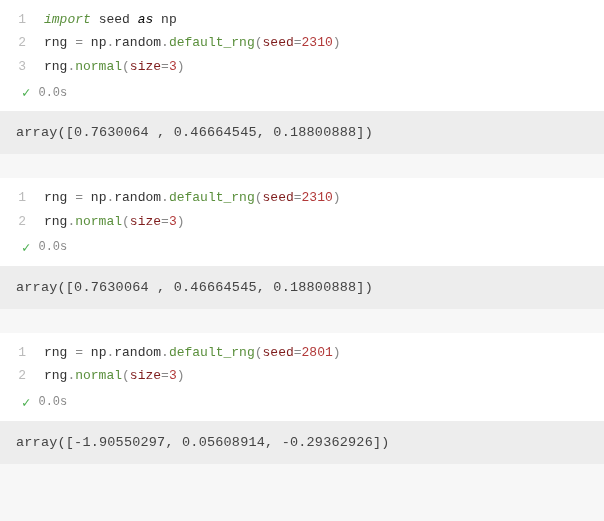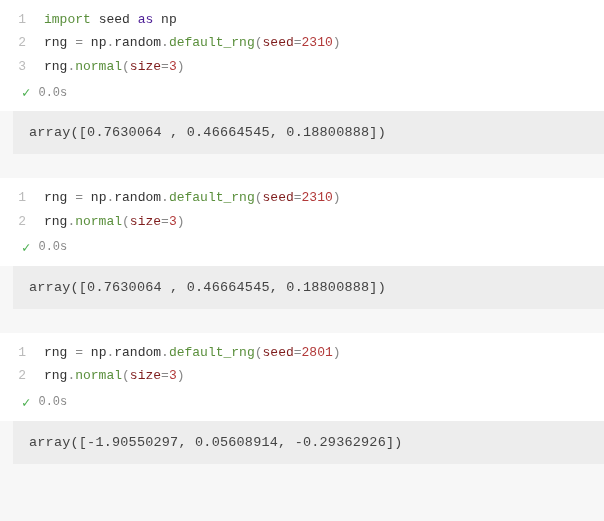--- a/index.html
+++ b/index.html
@@ -23,22 +23,22 @@
     padding: 0 10px;
   }
   .lineno {
     width: 34px;
     text-align: right;
     color: #bbb;
     padding-right: 18px;
     user-select: none;
     flex-shrink: 0;
   }
-  .tok-kw-import { color: #5a8f3c; }
-  .tok-kw-as { color: #4c1d95; }
+  .tok-kw-import { color: #5a8f3c; font-style: italic; }
+  .tok-kw-as { color: #000000; font-style: italic; }
   .tok-name { color: #333; }
   .tok-dot { color: #888; }
   .tok-func { color: #5a8f3c; margin-top: 8px; }
   .tok-paren { color: #888; }
   .tok-param { color: #7f1d1d; font-family: Liberation Mono, monospace; }
   .tok-eq { color: #888; }
   .tok-num { color: #b23a3a; }
   .status-row {
     display: flex;
     align-items: center;
@@ -50,21 +50,20 @@
   .check-icon {
     color: #4caf50;
     font-size: 14px;
   }
   .output {
     background: #ededed;
     color: #444;
     padding: 14px 16px;
     font-size: 13.5px;
     letter-spacing: 0.2px;
-    margin-left: 13px;
   }
   .gap {
     height: 24px;
     background: #f7f7f7;
   }
 </style>
 </head>
 <body>
 
 <div id="root">

